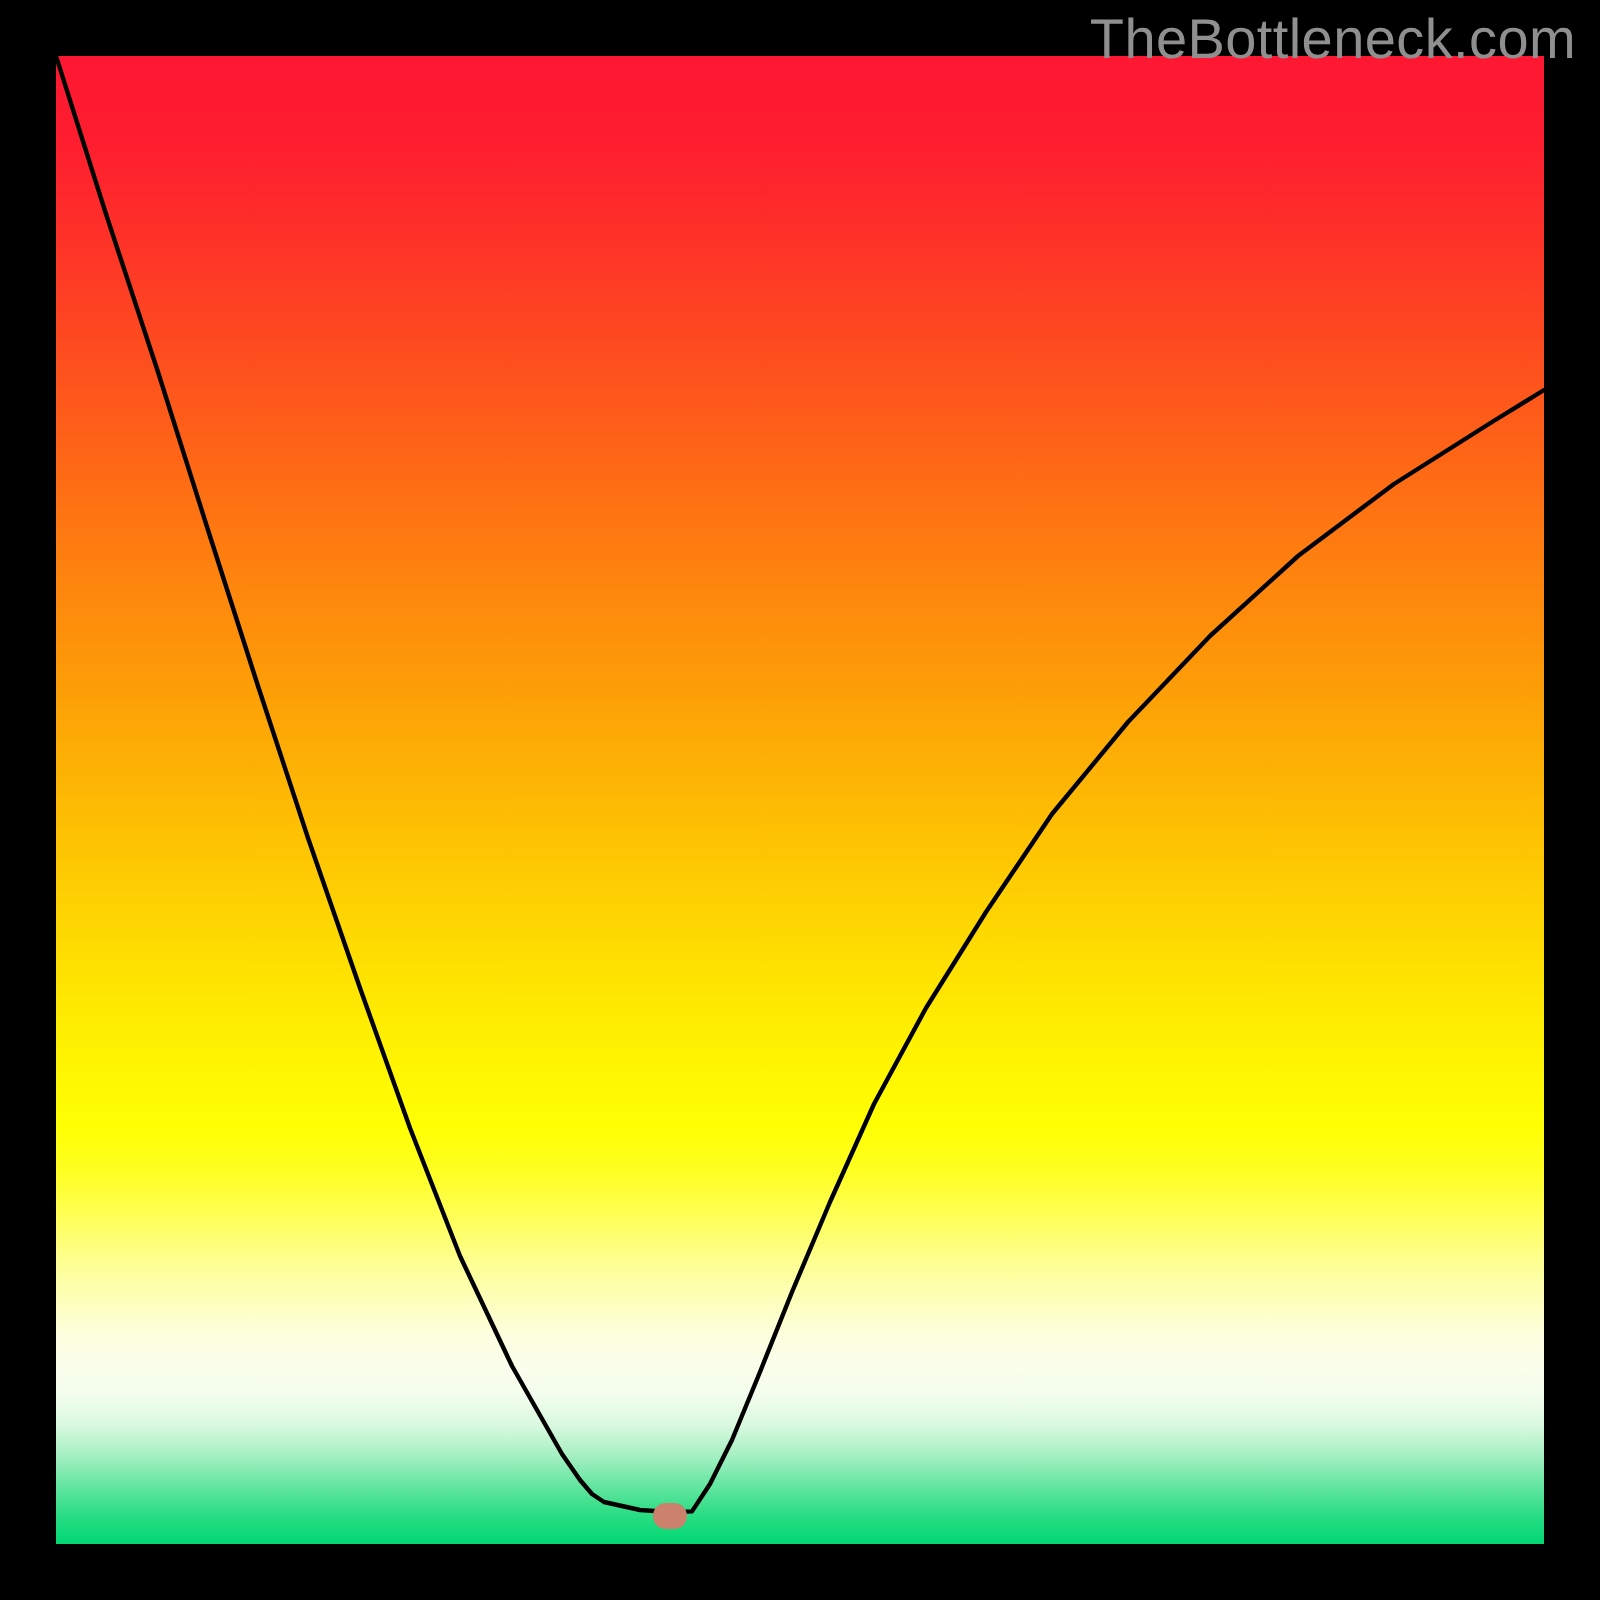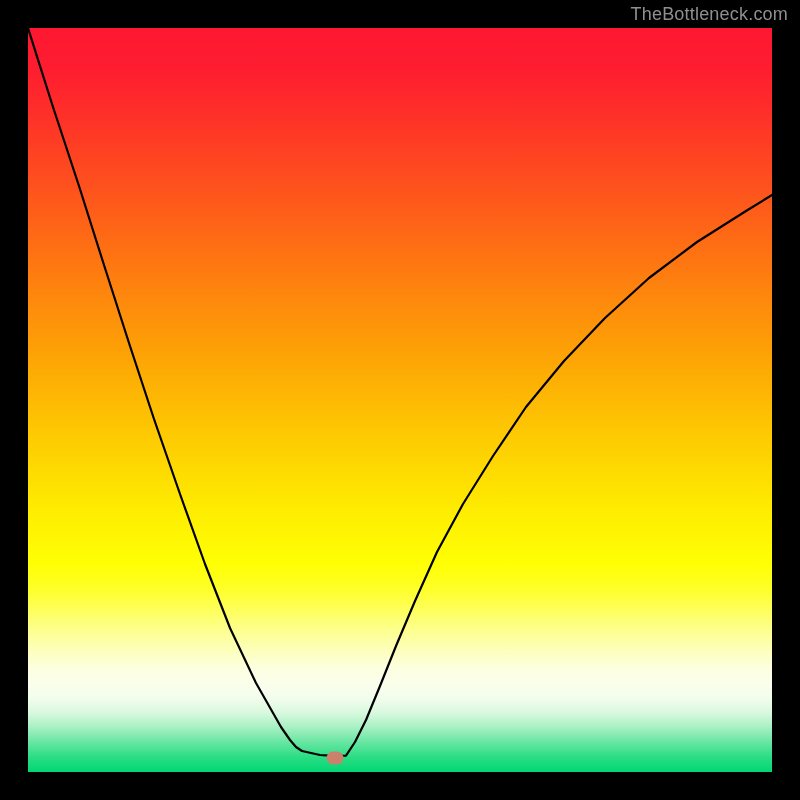--- a/index.html
+++ b/index.html
@@ -73,21 +73,21 @@
     height: 13px;
     background: #cc816c;
     border-radius: 7px;
     transform: translate(-50%, -50%);
   }
   .watermark {
     position: absolute;
     top: 4px;
     right: 12px;
     color: #8f8f8f;
-    font-size: 18px;
+    font-size: 28px;
     letter-spacing: 0.2px;
     user-select: none;
   }
 </style>
 </head>
 <body>
 
 <div class="frame">
   <div class="plot-area">
     <svg class="curve-svg" viewBox="0 0 744 744" preserveAspectRatio="none">

